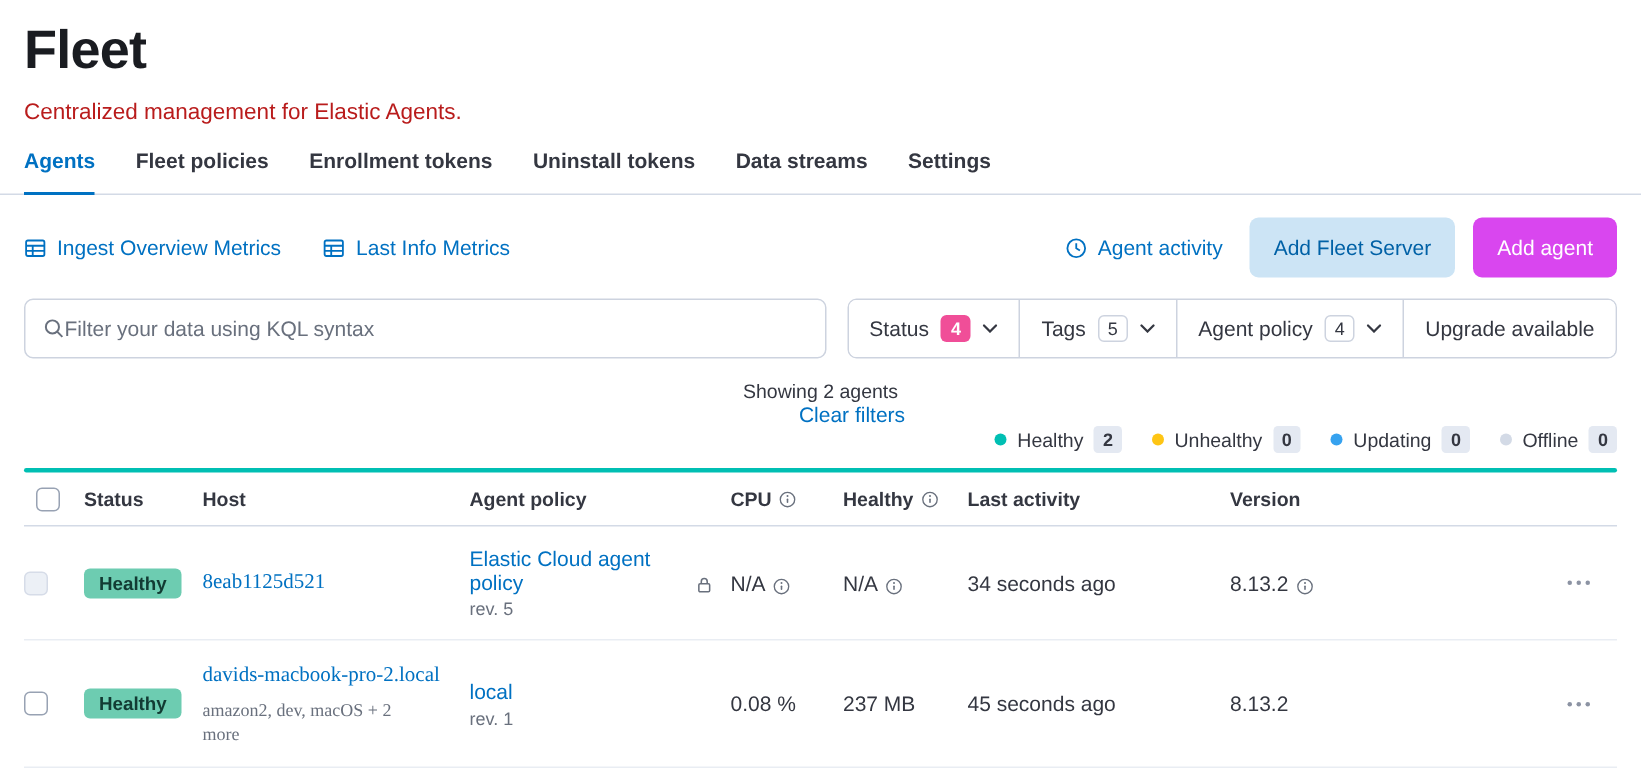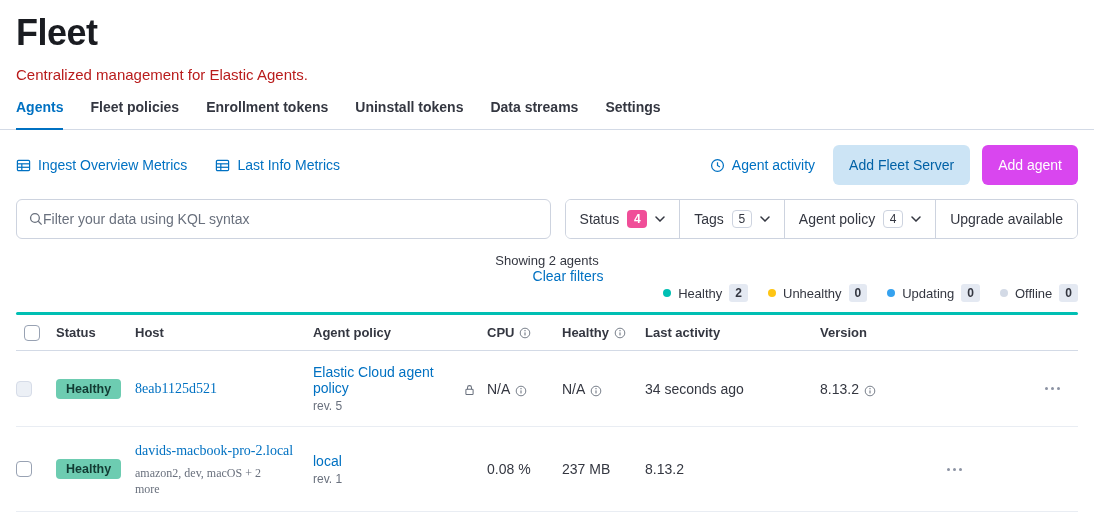--- a/index.html
+++ b/index.html
@@ -304,20 +304,21 @@
     <div class="cell host-wrap">
       <span class="link">davids-macbook-pro-2.local</span>
       <div class="sub">amazon2, dev, macOS + 2 more</div>
     </div>
     <div class="cell">
       <span class="link">local</span>
       <div class="rev">rev. 1</div>
     </div>
     <div class="cell">0.08 %</div>
     <div class="cell">237 MB</div>
+    <div class="cell">45 seconds ago</div>
     <div class="cell">8.13.2</div>
     <div class="cell right cell-flex">
       <span class="dots-btn">
           <i></i>
           <i></i>
           <i></i>
         </span>
     </div>
   </div>
 

